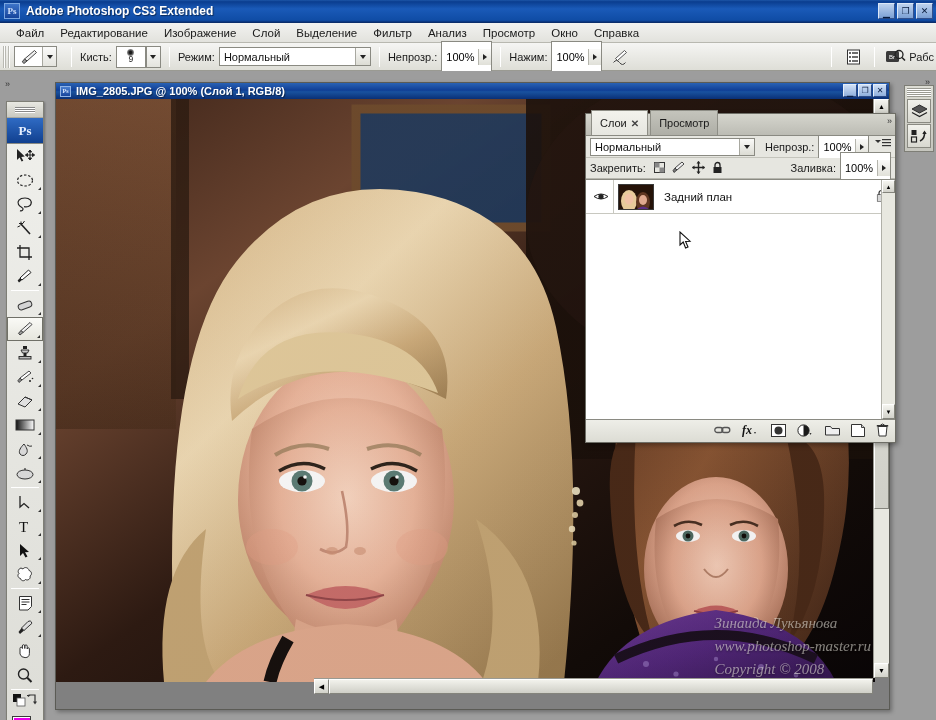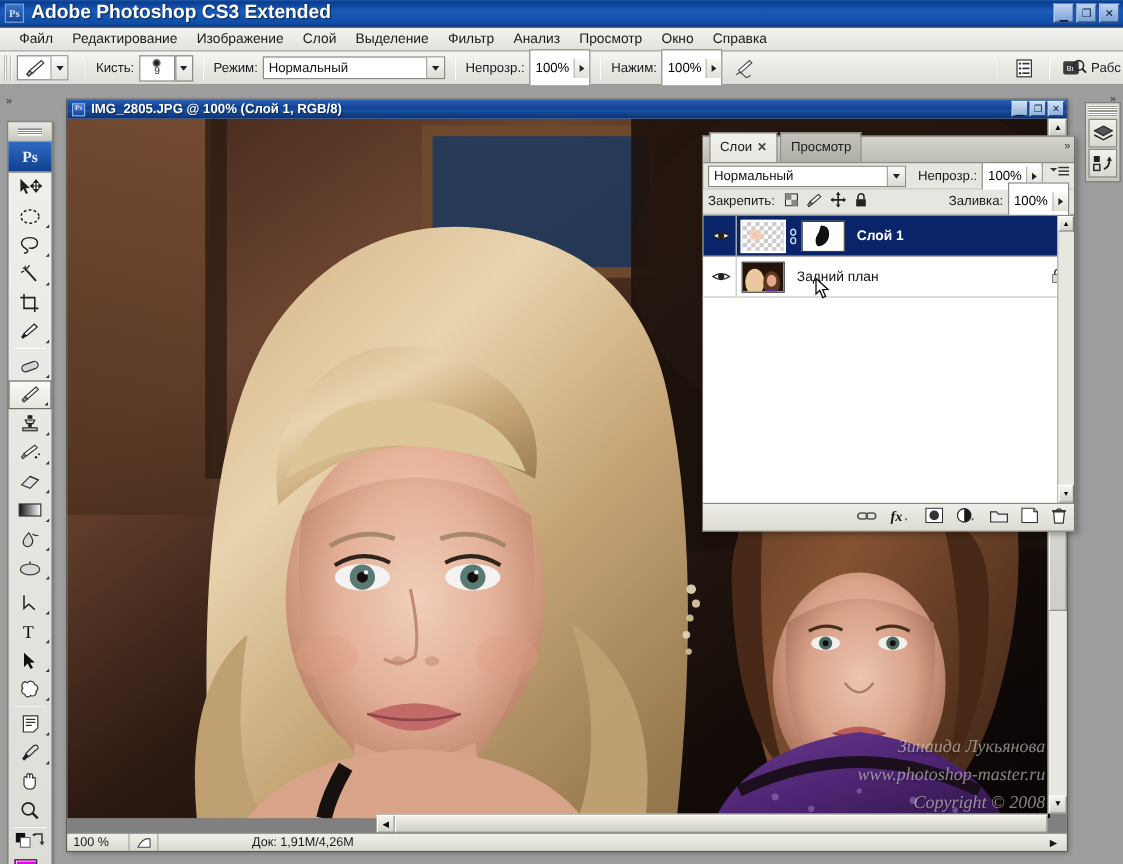--- a/index.html
+++ b/index.html
@@ -22,21 +22,21 @@
   }
   .ps-badge {
     width: 16px; height: 16px;
     background: linear-gradient(to bottom,#3d74c9,#16449b);
     border: 1px solid #7aa6e0;
     color: #cfe0fa; font-weight: bold; font-size: 9px;
     display: flex; align-items: center; justify-content: center;
     font-family: "Liberation Serif", serif;
   }
   .app-title {
-    color: #fff; font-weight: bold; font-size: 16px;
+    color: #fff; font-weight: bold; font-size: 12px;
     margin-left: 6px; text-shadow: 1px 1px 1px rgba(0,0,0,.5);
   }
   .win-btns { position: absolute; right: 3px; top: 3px; display: flex; gap: 2px; }
   .win-btn {
     width: 17px; height: 16px;
     background: linear-gradient(to bottom,#bdd2ee,#7ba0d4);
     border: 1px solid #dce8f8; border-right-color:#32508c; border-bottom-color:#32508c;
     display:flex; align-items:center; justify-content:center;
     font-size: 9px; color:#081c3e; font-family:"Liberation Sans",sans-serif;
     line-height: 1;
@@ -292,21 +292,21 @@
     background:linear-gradient(to bottom,#f2f2ec,#d8d8d0);
     border:1px solid #8a8a82; display:flex;align-items:center;justify-content:center;}
   .dock-arrows{ position:absolute; right:3px; top:-9px; color:#333; font-size:9px;}
 
   .scroll-arrow-ne { position:absolute; left:5px; top:8px; color:#333; font-size:9px;}
 
   
   .watermark { position:absolute; right:18px; bottom:28px;
     font-family:"Liberation Serif",serif; font-style:italic;
     color:rgba(250,245,235,.52); font-size:15px; line-height:23px;
-    text-align:right; text-shadow:0 1px 2px rgba(0,0,0,.4); pointer-events:none;}
+    text-shadow:0 1px 2px rgba(0,0,0,.4); pointer-events:none;}
 </style>
 </head>
 <body>
 
 <div class="titlebar">
   <div class="ps-badge">Ps</div>
   <div class="app-title">Adobe Photoshop CS3 Extended</div>
   <div class="win-btns">
     <div class="win-btn">
         <span style="margin-top:5px">▁</span>
@@ -767,32 +767,20 @@
 
     <div class="sb-h">
       <div style="display:flex;height:100%">
         <div class="sb-btn" style="width:15px">
             <span style="font-size:7px">◀</span>
           </div>
         <div class="sb-thumb" style="flex:1"></div>
       </div>
     </div>
 
-    <div class="statusbar">
-      <div class="zoom-field">100 %</div>
-      <div class="st-icon">
-        <svg width="12" height="11" viewBox="0 0 12 11">
-          <path d="M1 9 q4 -8 10 -7 v7z" fill="#fff" stroke="#444" stroke-width="0.9"></path>
-        </svg>
-      </div>
-      <div class="st-doc">Док: 1,91M/4,26M</div>
-      <div style="margin-left:auto;display:flex;align-items:center;padding-right:2px">
-        <span style="font-size:8px;padding:0 6px">▶</span>
-      </div>
-    </div>
   </div>
 
   <div class="layerspanel">
     <div class="lp-tabstrip">
       <div class="lp-tab active">
         <span>Слои</span>
         <span class="tab-x">✕</span>
       </div>
       <div class="lp-tab">
         <span>Просмотр</span>
@@ -859,45 +847,20 @@
       <div class="numbox">
         <span class="v">100%</span>
         <span class="arrow">
             <span class="tri-r"></span>
           </span>
       </div>
     </div>
 
     <div class="layer-list">
 
-      <div class="layer-item selected">
-        <div class="eye-cell">
-          <svg width="16" height="11" viewBox="0 0 16 11">
-            <path d="M1 5.5 q7 -5 14 0 q-7 5 -14 0z" fill="#fff" stroke="#222" stroke-width="1"></path>
-            <circle cx="8" cy="5.5" r="2.6" fill="#222"></circle>
-          </svg>
-        </div>
-        <div class="thumb-frame sel-outline">
-          <div class="checker"></div>
-          <div style="position:absolute;left:4px;top:5px;width:14px;height:12px;background:radial-gradient(ellipse,#f3c9b4 30%,rgba(243,201,180,0) 75%)"></div>
-        </div>
-        <div class="link-cell">
-          <svg width="8" height="14" viewBox="0 0 8 14">
-            <rect x="2" y="1" width="4" height="5" rx="2" fill="none" stroke="#cfd9ee" stroke-width="1.2"></rect>
-            <rect x="2" y="8" width="4" height="5" rx="2" fill="none" stroke="#cfd9ee" stroke-width="1.2"></rect>
-          </svg>
-        </div>
-        <div class="mask-frame">
-          <svg width="34" height="24" viewBox="0 0 34 24">
-            <rect x="0" y="0" width="34" height="24" fill="#fff"></rect>
-            <path d="M15 3 q7 0 7 7 q0 6 -5 9 q-5 3 -6 -1 q-1 -4 1 -7 q2 -3 3 -8z" fill="#111"></path>
-          </svg>
-        </div>
-        <div class="layer-name">Слой 1</div>
-      </div>
 
       <div class="layer-item">
         <div class="eye-cell">
           <svg width="16" height="11" viewBox="0 0 16 11">
             <path d="M1 5.5 q7 -5 14 0 q-7 5 -14 0z" fill="#fff" stroke="#222" stroke-width="1"></path>
             <circle cx="8" cy="5.5" r="2.6" fill="#222"></circle>
           </svg>
         </div>
         <div class="thumb-frame">
           <svg width="34" height="24" viewBox="0 0 34 24" preserveAspectRatio="none">

